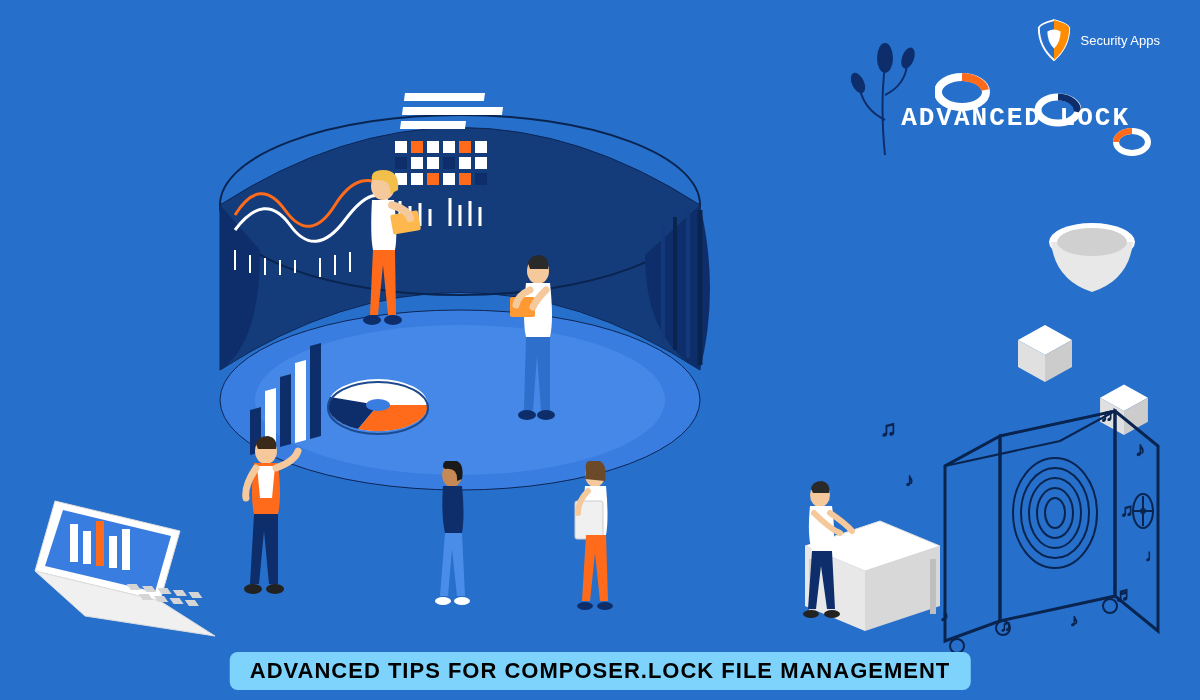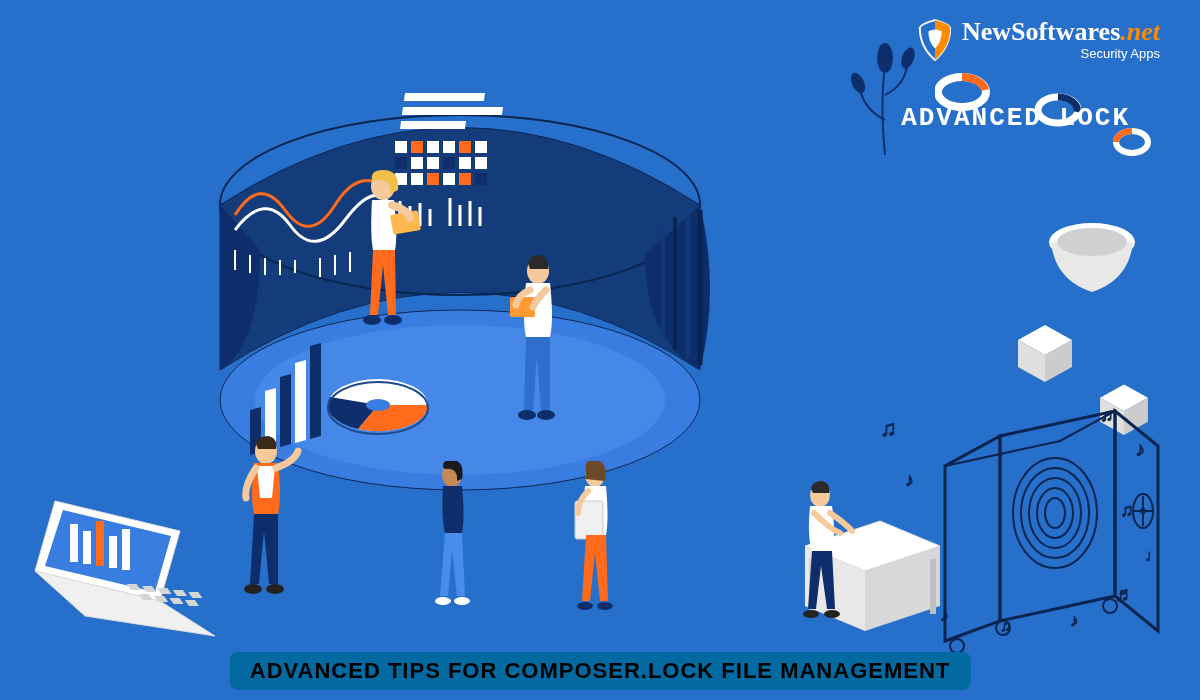--- a/index.html
+++ b/index.html
@@ -54,21 +54,21 @@
       font-weight: bold;
       color: #fff;
       letter-spacing: 2px;
     }
     
     .banner {
       position: absolute;
       bottom: 10px;
       left: 50%;
       transform: translateX(-50%);
-      background: #0369a1;
+      background: #7dd3fc;
       color: #000;
       font-size: 22px;
       font-weight: 900;
       letter-spacing: 1px;
       padding: 6px 20px;
       border-radius: 8px;
       white-space: nowrap;
     }
     
     .scene {
@@ -481,22 +481,19 @@
 
 <div class="logo">
   <div class="logo-shield">
     <svg viewBox="0 0 40 46">
       <path d="M 20 2 Q 35 6 36 10 Q 36 30 20 44 Q 4 30 4 10 Q 5 6 20 2 Z" fill="none" stroke="#fff" stroke-width="2"></path>
       <path d="M 20 2 Q 35 6 36 10 Q 36 30 20 44 L 20 2 Z" fill="#ff8c00"></path>
       <path d="M 13 14 Q 20 10 27 14 Q 27 25 20 32 Q 13 25 13 14 Z" fill="#fff"></path>
     </svg>
   </div>
   <div class="logo-text-group">
-    <div class="logo-brand">
-      <span>NewSoftwares</span><span class="dot-net">.net</span>
-    </div>
     <div class="logo-tagline">Security Apps</div>
   </div>
 </div>
 
 <div class="composer-label">ADVANCED.LOCK</div>
 
 <div class="banner">ADVANCED TIPS FOR COMPOSER.LOCK FILE MANAGEMENT</div>
 
 </body></html>

